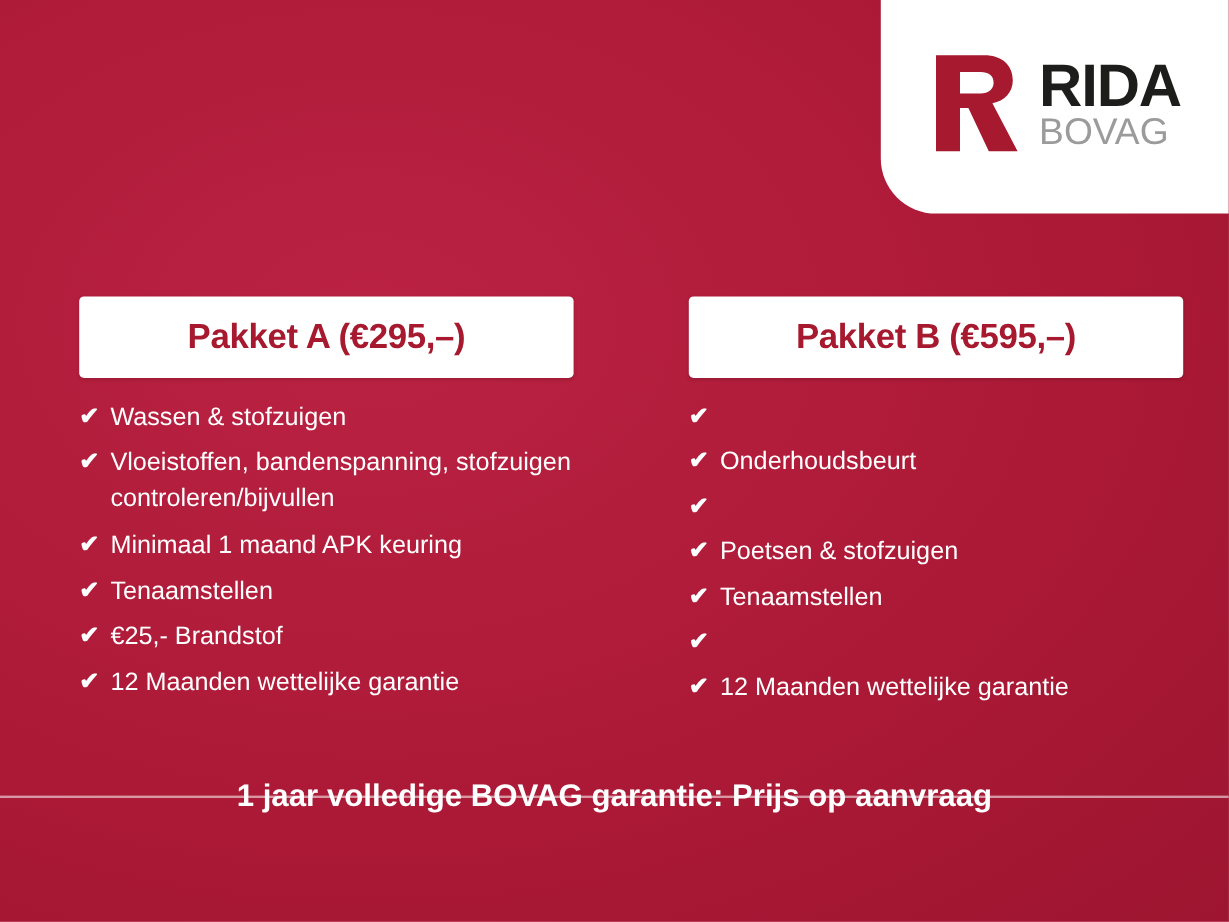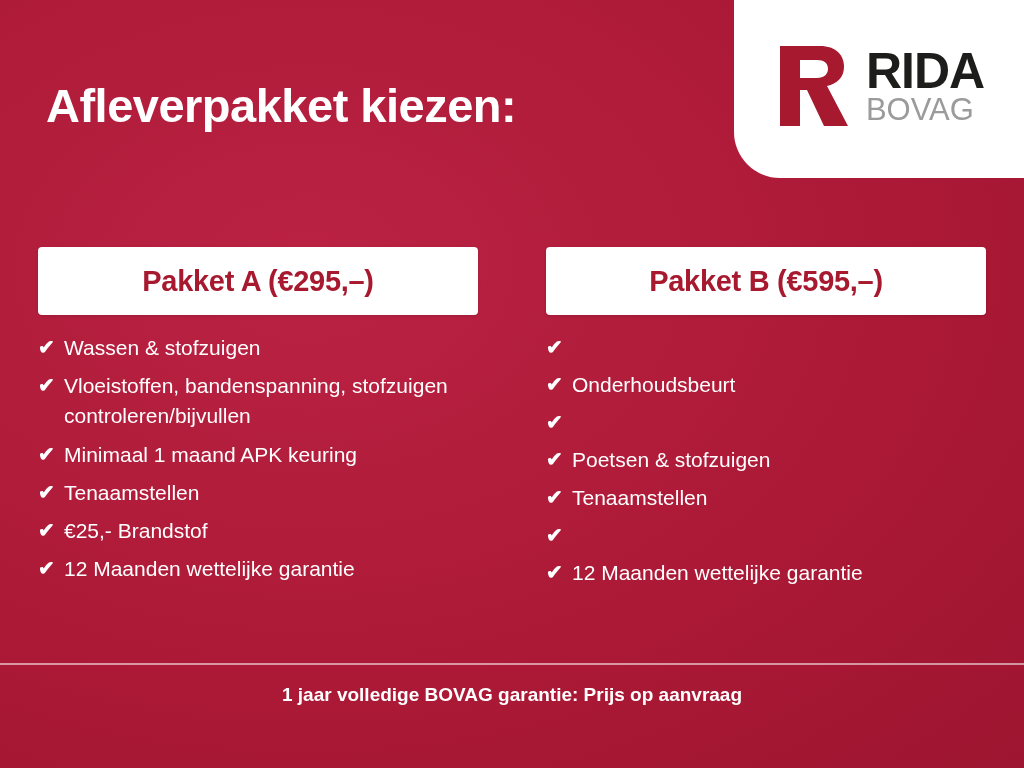--- a/index.html
+++ b/index.html
@@ -97,20 +97,21 @@
   .columns {
     position: absolute;
     left: 38px;
     top: 247px;
     width: 948px;
     display: flex;
     gap: 68px;
   }
   .package {
     width: 440px;
+    margin-left: 28px;
   }
   .pkg-header {
     background: #ffffff;
     border-radius: 4px;
     height: 68px;
     display: flex;
     align-items: center;
     justify-content: center;
     box-shadow: 0 1px 3px rgba(0,0,0,0.14);
   }
@@ -152,24 +153,24 @@
     left: 0;
     right: 0;
     top: 663px;
     height: 2px;
     background: rgba(255,255,255,0.55);
   }
   .footer {
     position: absolute;
     left: 0;
     right: 0;
-    top: 684px;
+    top: 648px;
     text-align: center;
     color: #ffffff;
-    font-size: 19px;
+    font-size: 26px;
     font-weight: 700;
   }
 </style>
 </head>
 <body>
 
 <div class="slide">
 
   <div class="logo-box">
     <div class="logo-inner">
@@ -180,21 +181,20 @@
           <rect x="2" y="2" width="14" height="88" fill="#1d1d1b" opacity="0"></rect>
         </svg>
       </div>
       <div class="logo-text">
         <span class="logo-rida">RIDA</span>
         <span class="logo-groep">BOVAG</span>
       </div>
     </div>
   </div>
 
-  <div class="title">Afleverpakket kiezen:</div>
 
   <div class="columns">
 
     <div class="package">
       <div class="pkg-header">
         <span class="pkg-title">Pakket A (€295,–)</span>
       </div>
       <ul class="features">
         <li>
           <span class="check">✔</span>

